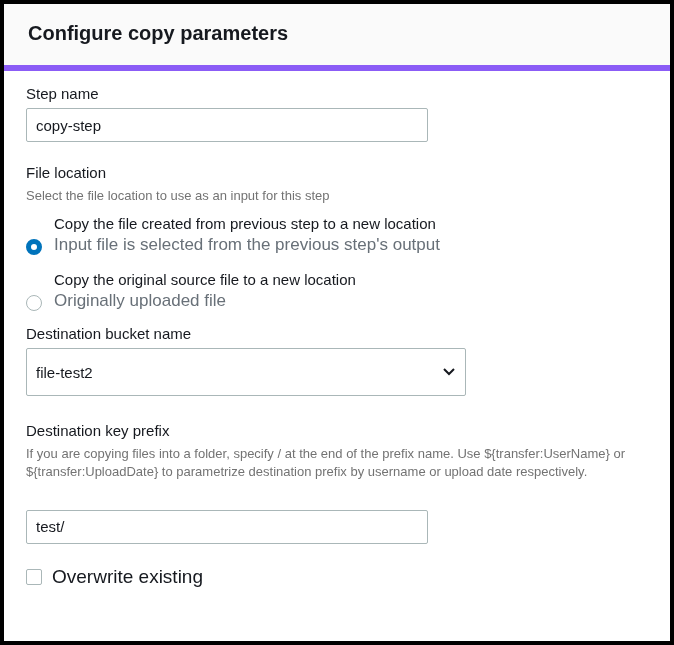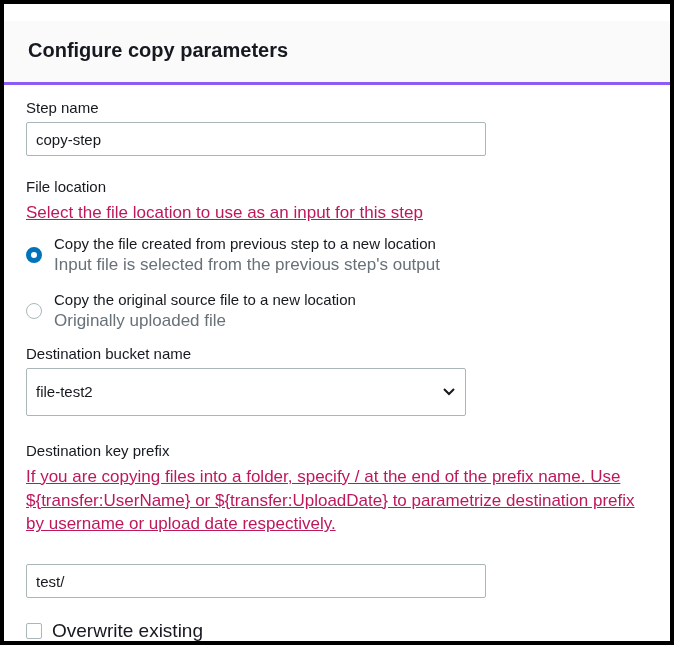--- a/index.html
+++ b/index.html
@@ -5,62 +5,60 @@
   * { box-sizing: border-box; margin: 0; padding: 0; }
   html, body { width: 674px; height: 645px; }
   body {
     font-family: "Amazon Ember", "Helvetica Neue", Arial, sans-serif;
     background: #fff;
     border: 4px solid #000;
     color: #16191f;
   }
   .panel-header {
     background: #fafafa;
-    border-bottom: 3px solid #8b5cf6;
+    border-bottom: 6px solid #8b5cf6;
     padding: 18px 36px 20px 24px;
-    margin-top: 17px;
   }
   .panel-header h1 {
     font-size: 20px;
     font-weight: 700;
     color: #16191f;
   }
   .panel-body {
     padding: 14px 22px 20px 22px;
   }
   .field { margin-bottom: 22px; }
   .field-label {
     font-size: 15px;
     color: #16191f;
     margin-bottom: 6px;
     display: block;
     font-weight: 400;
   }
   .field-hint {
-    font-size: 17px;
-    color: #be185d;
+    font-size: 13px;
+    color: #737373;
     line-height: 1.4;
     margin-top: 2px;
-    text-decoration: underline;
   }
   .text-input {
-    width: 460px;
+    width: 402px;
     max-width: 100%;
     height: 34px;
     border: 1px solid #aab7b8;
     border-radius: 2px;
     padding: 5px 9px;
     font-size: 15px;
     color: #16191f;
     font-family: inherit;
   }
   .radio-group { margin-top: 8px; }
   .radio-item {
     display: flex;
-    align-items: center;
+    align-items: flex-end;
     margin-bottom: 14px;
     cursor: pointer;
   }
   .radio-circle {
     flex: 0 0 auto;
     width: 16px;
     height: 16px;
     border: 1px solid #aab7b8;
     border-radius: 50%;
     margin-top: 2px;

